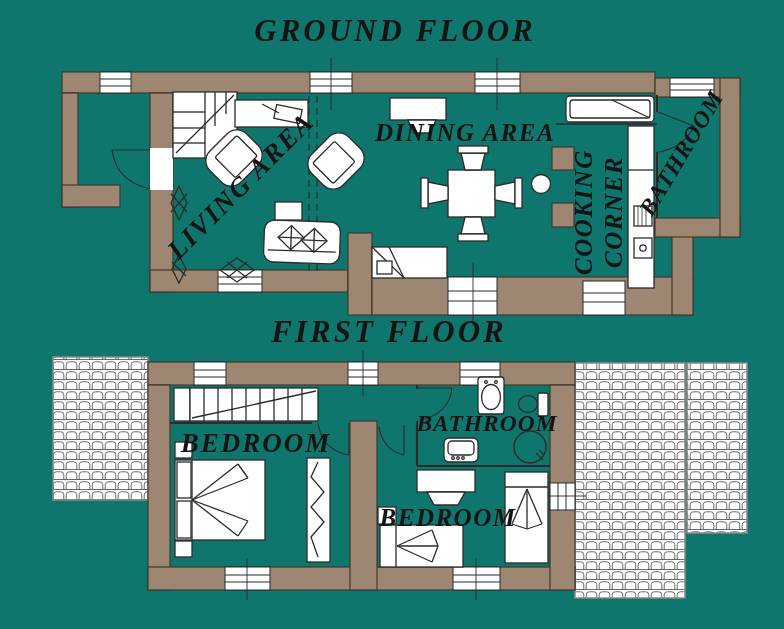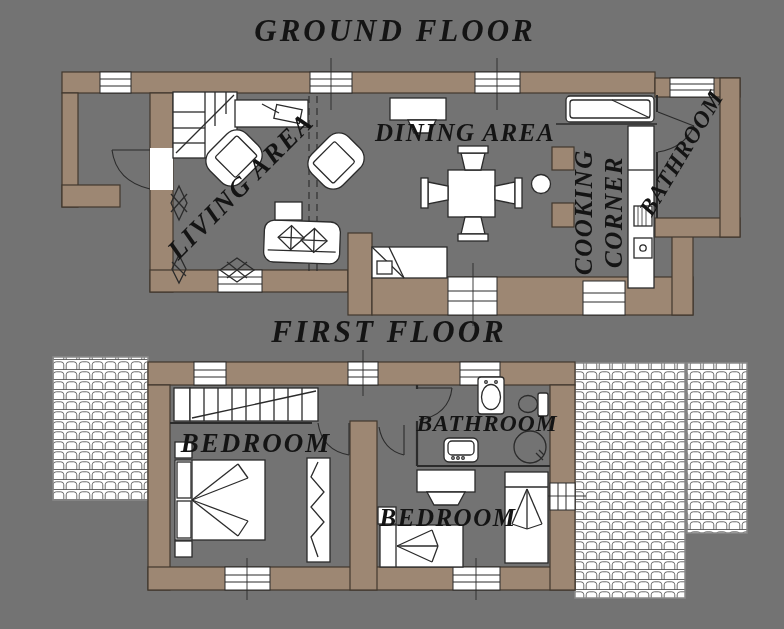--- a/index.html
+++ b/index.html
@@ -1,16 +1,16 @@
 <!DOCTYPE html>
 <html><head>
 <meta charset="utf-8">
 <style>
   html,body{margin:0;padding:0;background:#ffffff;}
-  .sheet{width:784px;height:629px;background:#737373;position:relative;overflow:hidden;}
+  .sheet{width:784px;height:629px;background:#0f766e;position:relative;overflow:hidden;}
   svg{display:block;}
   text{font-family:"Liberation Serif","DejaVu Serif",serif;font-style:italic;font-weight:600;}
   .title{font-size:31px;letter-spacing:3px;}
   .lbl-xl{font-size:27px;letter-spacing:2px;}
   .lbl-lg{font-size:25px;letter-spacing:1.5px;}
   .lbl-md{font-size:23.5px;letter-spacing:1px;}
 </style>
 </head>
 <body>
 

